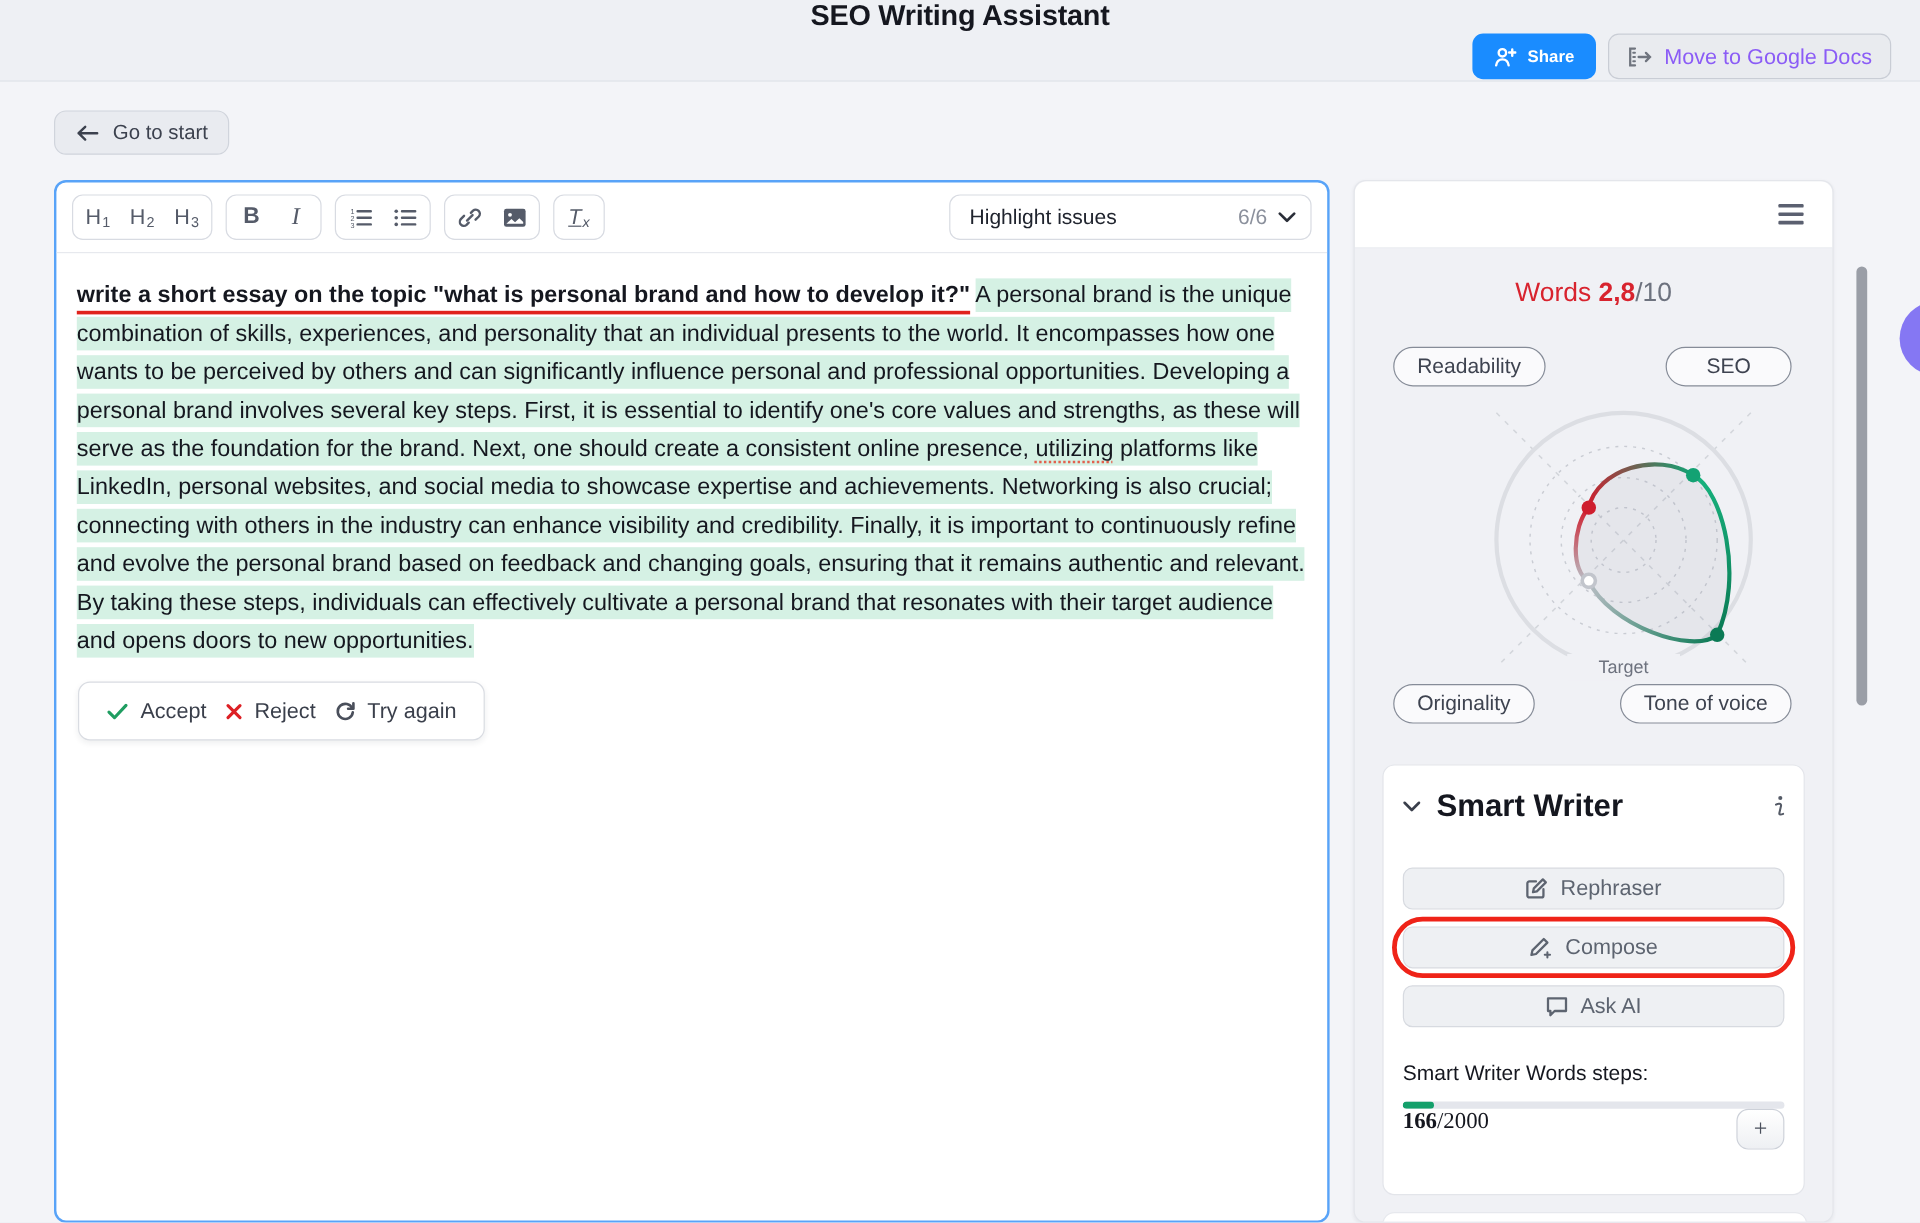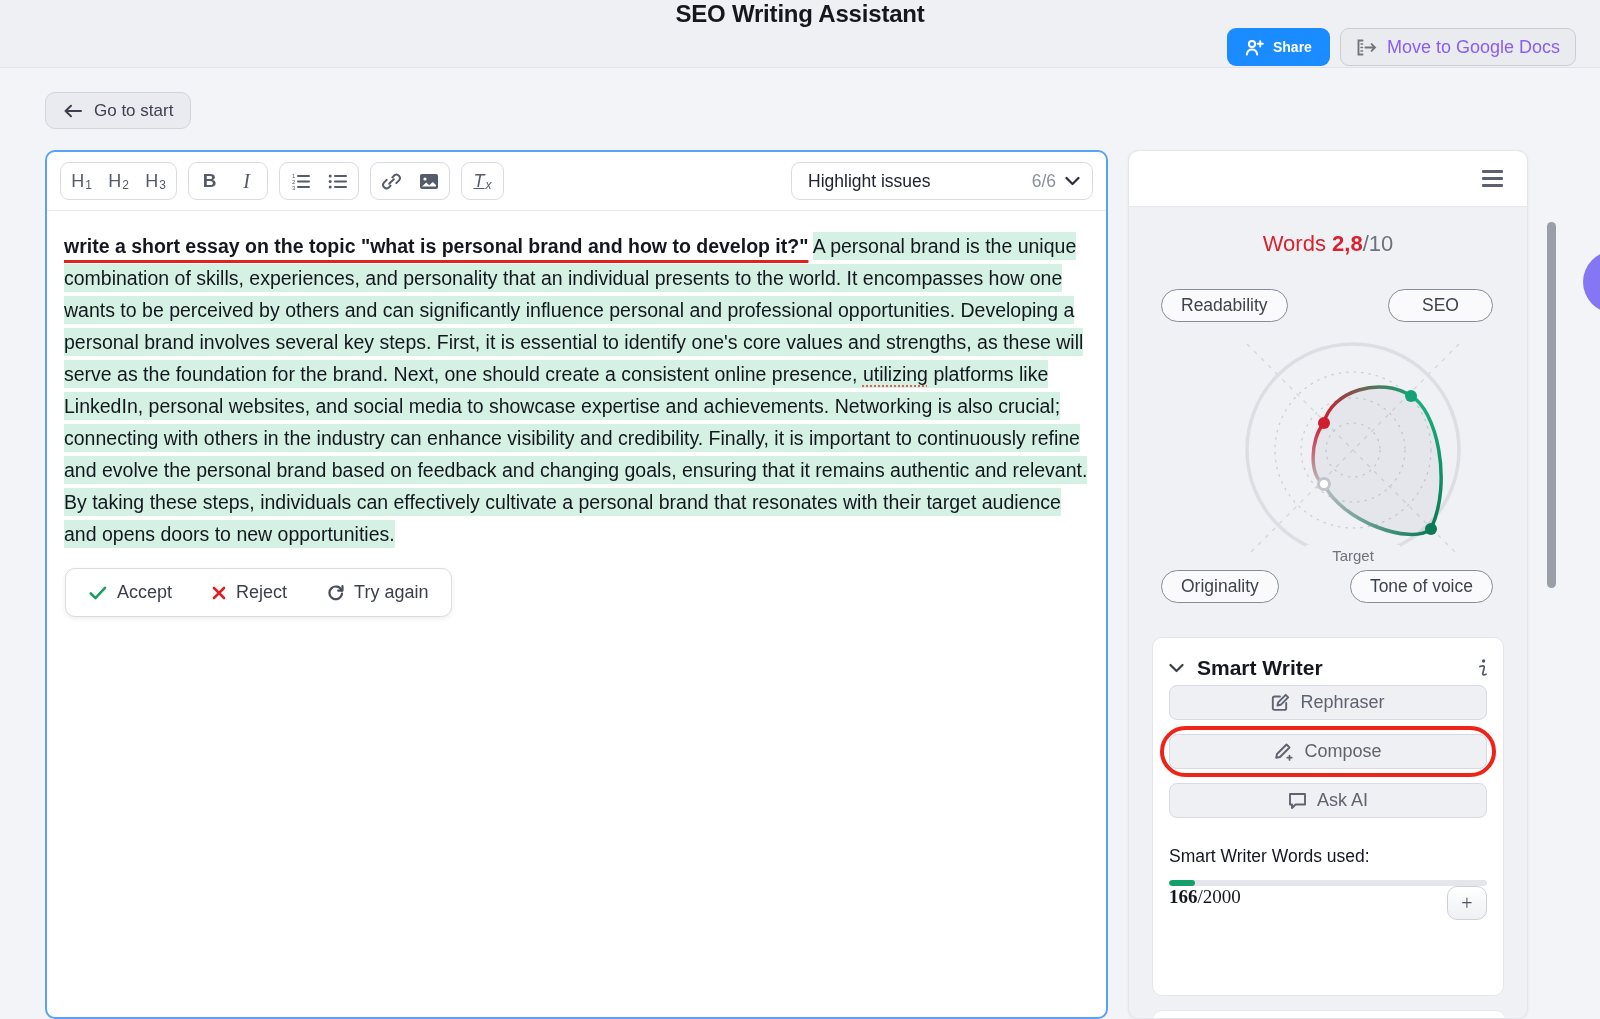--- a/index.html
+++ b/index.html
@@ -39,21 +39,21 @@
                 background:#fff;box-sizing:border-box;}
   .hd-count{margin-left:auto;color:#8b909c;}
   .hd-chevron{margin-left:9px;display:flex;}
 
   .editor-content{padding:19px 17px;font-size:19.5px;line-height:32px;color:#15171f;max-width:1030px;}
   .prompt{text-decoration:underline;text-decoration-color:#e0231c;text-decoration-thickness:3px;text-underline-offset:7px;font-weight:bold;}
   .gen{background:#d5f1e4;padding:3px 0;box-decoration-break:clone;-webkit-box-decoration-break:clone;}
   .flag{text-decoration:underline;text-decoration-style:dotted;text-decoration-color:#e2604d;
         text-decoration-thickness:2px;text-underline-offset:4px;}
 
-  .suggestion-bar{display:inline-flex;align-items:center;gap:40px;margin:18px 0 0 1px;border:1px solid #d9dce2;
+  .suggestion-bar{display:inline-flex;align-items:center;gap:16px;margin:18px 0 0 1px;border:1px solid #d9dce2;
                   border-radius:10px;padding:13px 23px;background:#fff;box-shadow:0 2px 5px rgba(30,35,50,.08);
                   font-size:18px;color:#3a3f4b;}
   .sug-item{display:flex;align-items:center;gap:10px;background:none;border:none;font-size:18px;color:#3a3f4b;padding:0;}
 
   
   .panel{position:absolute;left:1128px;top:150px;width:400px;bottom:0;background:#f0f1f5;
          border:1px solid #e4e6eb;border-radius:10px;box-sizing:border-box;overflow:hidden;
          box-shadow:0 1px 3px rgba(30,35,50,.06);}
   .panel-header{height:55px;background:#fff;border-bottom:1px solid #e7e9ee;display:flex;
                 align-items:center;justify-content:flex-end;padding:0 20px;border-radius:10px 10px 0 0;}
@@ -71,26 +71,26 @@
   .pill-readability{left:32px;top:138px;}
   .pill-seo{right:34px;top:138px;min-width:105px;}
   .pill-originality{left:32px;top:419px;}
   .pill-tone{right:34px;top:419px;}
 
   .gauge-svg{position:absolute;left:49px;top:180px;}
 
   .sw-card{position:absolute;left:23px;top:486px;width:352px;height:359px;background:#fff;
            border:1px solid #e3e5ea;border-radius:10px;padding:18px 16px;box-sizing:border-box;}
   .sw-header{display:flex;align-items:center;gap:13px;}
-  .sw-title{font-size:21px;font-weight:bold;color:#15171f;}
+  .sw-title{font-size:26px;font-weight:bold;color:#15171f;}
   .sw-info{margin-left:auto;background:none;border:none;padding:0;display:flex;}
   .sw-collapse{background:none;border:none;padding:0;display:flex;}
   .sw-btn{margin-top:14px;height:35px;width:100%;background:#eef0f3;border:1px solid #d7dae0;border-radius:8px;
           display:flex;align-items:center;justify-content:center;gap:10px;font-size:18px;color:#5d6470;box-sizing:border-box;}
-  .sw-first{margin-top:5px;}
+  .sw-first{margin-top:36px;}
   .compose-wrap{position:relative;}
   .red-ring{position:absolute;left:-9px;right:-9px;top:-8px;bottom:-8px;border:4px solid #ef2318;
             border-radius:27px;pointer-events:none;}
   .sw-words-label{margin-top:28px;font-size:17.5px;color:#15171f;}
   .sw-progress{margin-top:13px;height:6px;border-radius:3px;background:#e4e6ec;overflow:hidden;}
   .sw-progress .fill{width:8.3%;height:100%;border-radius:3px;background:#14a06b;}
   .sw-usage-row{display:flex;align-items:flex-start;font-size:19px;font-family:Liberation Serif, serif;}
   .used{font-weight:bold;}
   .btn-plus{margin-left:auto;width:40px;height:34px;border-radius:10px;border:1px solid #cdd1d9;
             background:linear-gradient(#ffffff,#eef0f3);font-size:20px;color:#4a505c;
@@ -384,21 +384,21 @@
 
       <button class="sw-btn">
         <span style="display:flex;">
           <svg width="19" height="18" viewBox="0 0 19 18">
               <path d="M2 2h15v10.5H7.5L4 16v-3.5H2z" fill="none" stroke="#5d6470" stroke-width="1.9" stroke-linejoin="round"></path>
             </svg>
         </span>
         <span>Ask AI</span>
       </button>
 
-      <div class="sw-words-label">Smart Writer Words used:</div>
+      <div class="sw-words-label">Smart Writer Words steps:</div>
       <div class="sw-progress">
           <div class="fill"></div>
         </div>
       <div class="sw-usage-row">
         <span class="used">166</span>
         <span class="limit">/2000</span>
         <button class="btn-plus">+</button>
       </div>
     </div>
 

